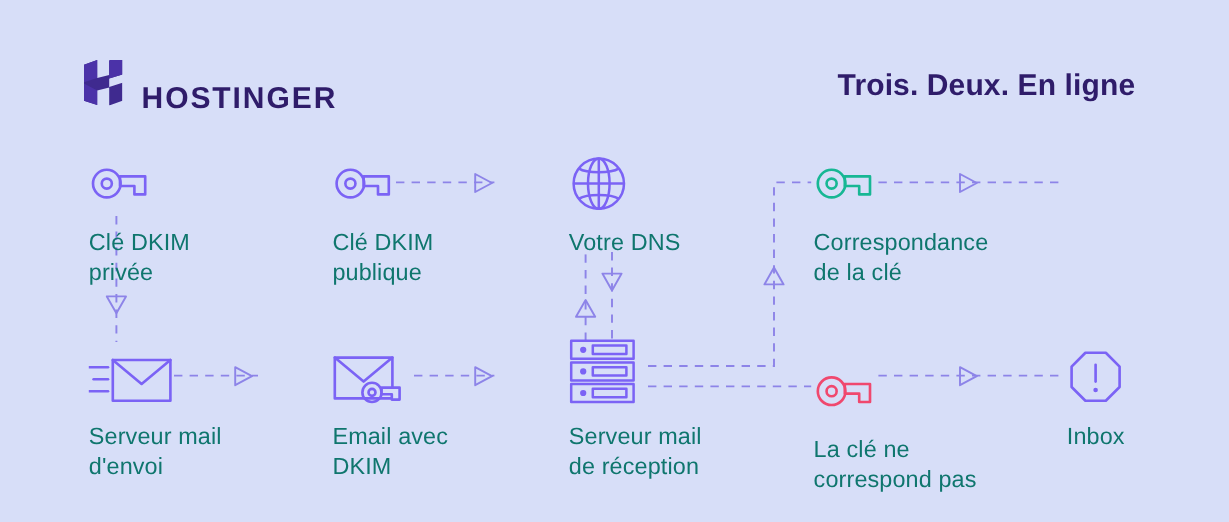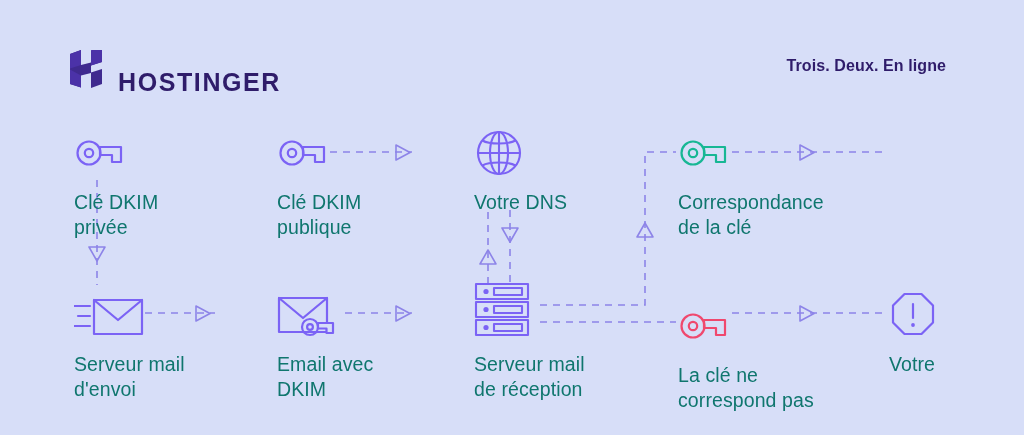--- a/index.html
+++ b/index.html
@@ -35,21 +35,21 @@
     font-weight: bold;
     letter-spacing: 1.6px;
     color: #2f1c6a;
     line-height: 1;
     margin-top: 28px;
   }
   .tagline {
     position: absolute;
     right: 78px;
     top: 57px;
-    font-size: 16px;
+    font-size: 25px;
     font-weight: bold;
     color: #2f1c6a;
     letter-spacing: 0.1px;
     white-space: nowrap;
   }
 
   
   .edges {
     position: absolute;
     left: 0; top: 0;
@@ -247,16 +247,16 @@
   </div>
 
   <div class="node" style="left:889px; top:292px;">
     <svg class="glyph" width="48" height="46" viewBox="0 0 48 46">
       <g stroke="#7b63f5" stroke-width="2.2" fill="none" stroke-linejoin="round" stroke-linecap="round">
         <path d="M15.5 2 L32.5 2 L44 13.5 L44 30.5 L32.5 42 L15.5 42 L4 30.5 L4 13.5 Z"></path>
         <line x1="24" y1="12" x2="24" y2="26"></line>
         <circle cx="24" cy="33" r="1.9" fill="#7b63f5" stroke="none"></circle>
       </g>
     </svg>
-    <div class="caption">Votre</div>
+    <div class="caption">Inbox</div>
   </div>
 
 </div>
 
 </body></html>

